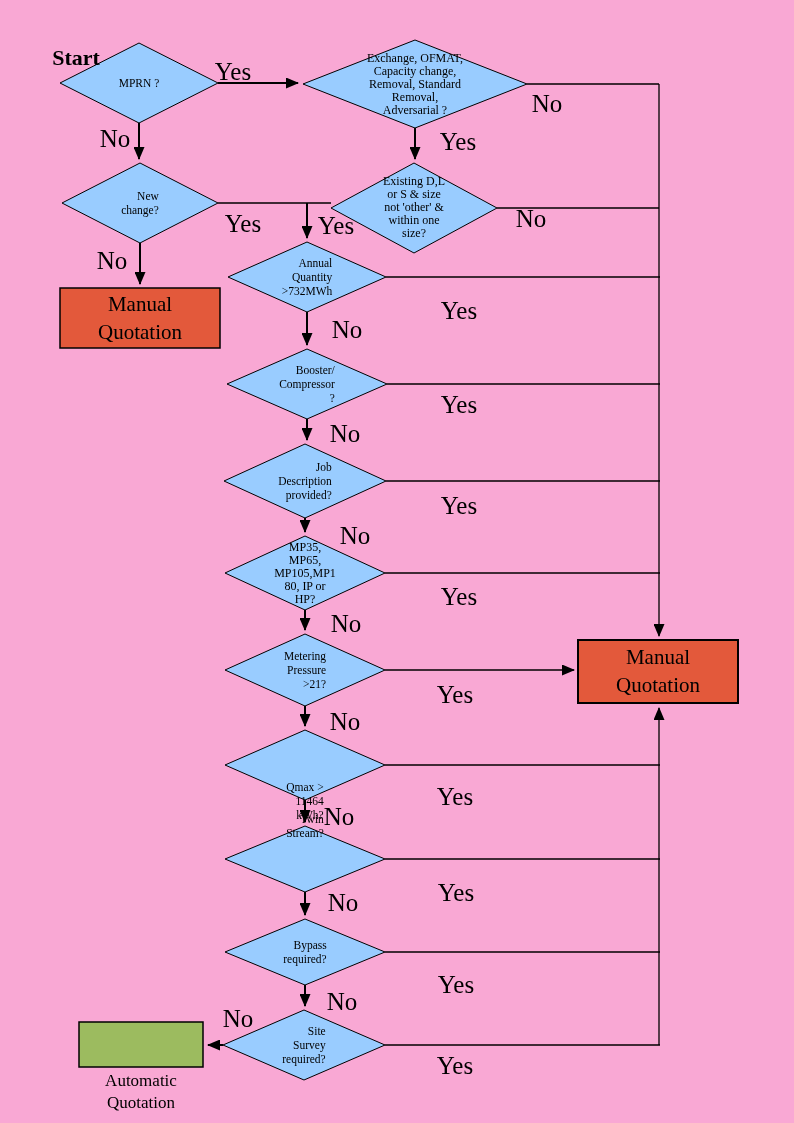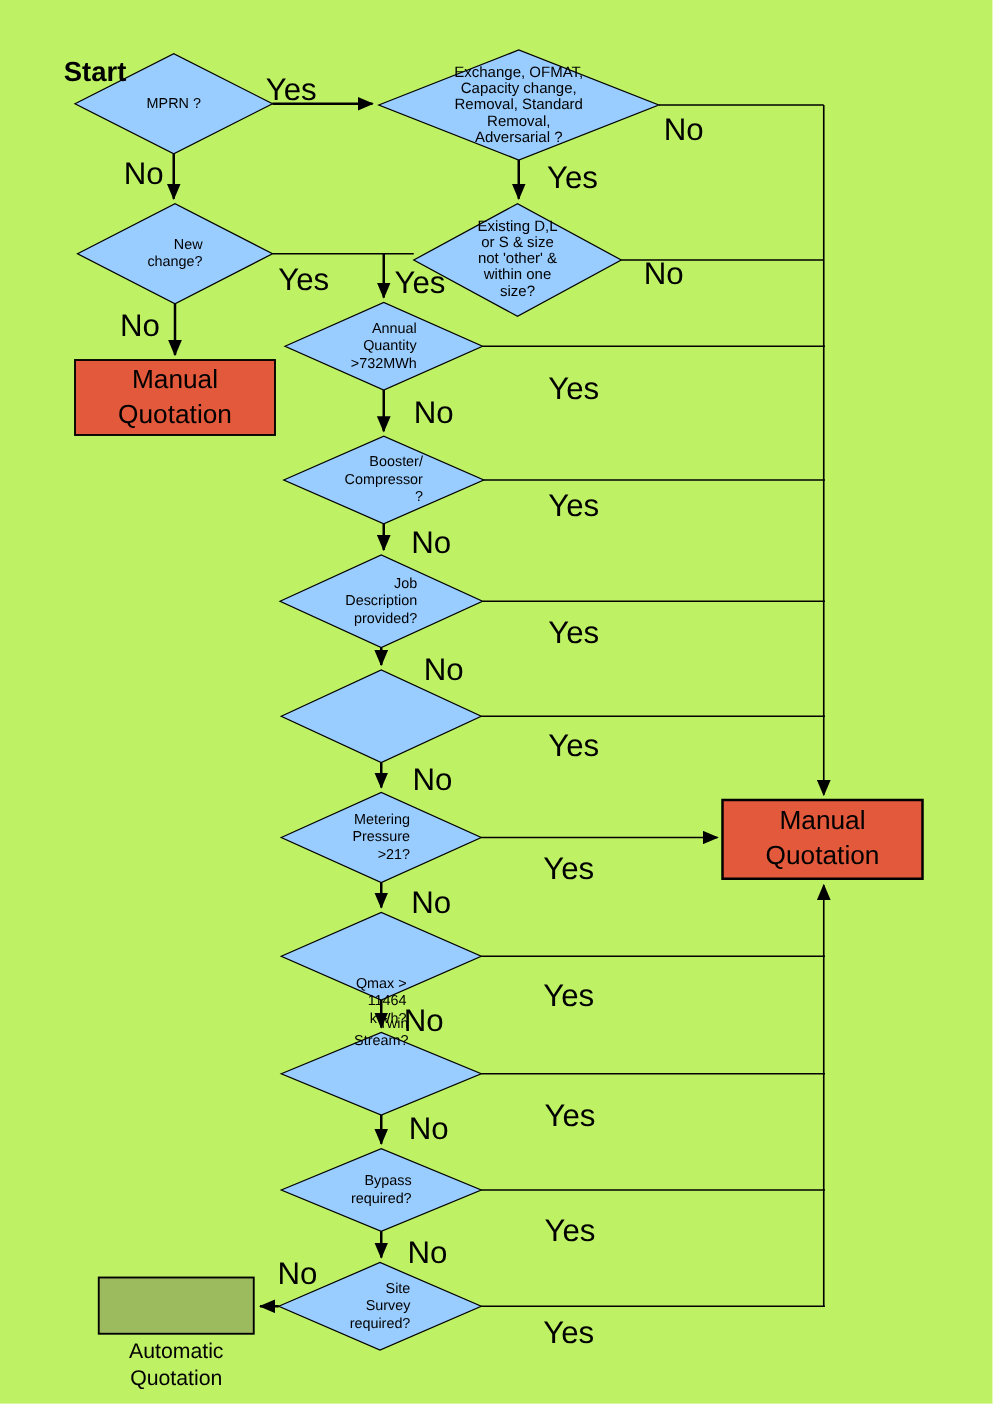--- a/index.html
+++ b/index.html
@@ -1,18 +1,18 @@
 <!DOCTYPE html>
 <html><head>
 <meta charset="utf-8">
 <style>
   html,body { margin:0; padding:0; background:#ffffff; }
   .canvas {
-    position:relative; width:794px; height:1123px; background:#bef264;
-    font-family:Liberation Sans, sans-serif; color:#000; overflow:hidden;
+    position:relative; width:794px; height:1123px; background:#f9a8d4;
+    font-family:Liberation Serif, serif; color:#000; overflow:hidden;
   }
   .canvas svg { position:absolute; left:0; top:0; }
   svg polygon, svg rect { stroke:#000000; }
   svg line { stroke:#000000; }
   .txt {
     position:absolute; transform:translate(-50%,-50%);
     text-align:center; white-space:pre-line; color:#000;
   }
   .start   { font-size:22px; font-weight:bold; line-height:23px; }
   .node-sm { font-size:12px; line-height:13px; }
@@ -107,20 +107,25 @@
 size?</div>
   <div class="txt node-md" style="left:307px; top:277px;">Annual
 Quantity
 &gt;732MWh</div>
   <div class="txt node-md" style="left:307px; top:384px;">Booster/
 Compressor
 ?</div>
   <div class="txt node-md" style="left:305px; top:481px;">Job
 Description
 provided?</div>
+  <div class="txt node-sm" style="left:305px; top:573px;">MP35,
+MP65,
+MP105,MP1
+80, IP or
+HP?</div>
   <div class="txt node-md" style="left:305px; top:670px;">Metering
 Pressure
 &gt;21?</div>
   <div class="txt node-md" style="left:305px; top:765px;margin-top:36px;">Qmax &gt;
 11464
 kWh?</div>
   <div class="txt node-md" style="left:305px; top:826px;">Twin
 Stream?</div>
   <div class="txt node-md" style="left:305px; top:952px;">Bypass
 required?</div>

